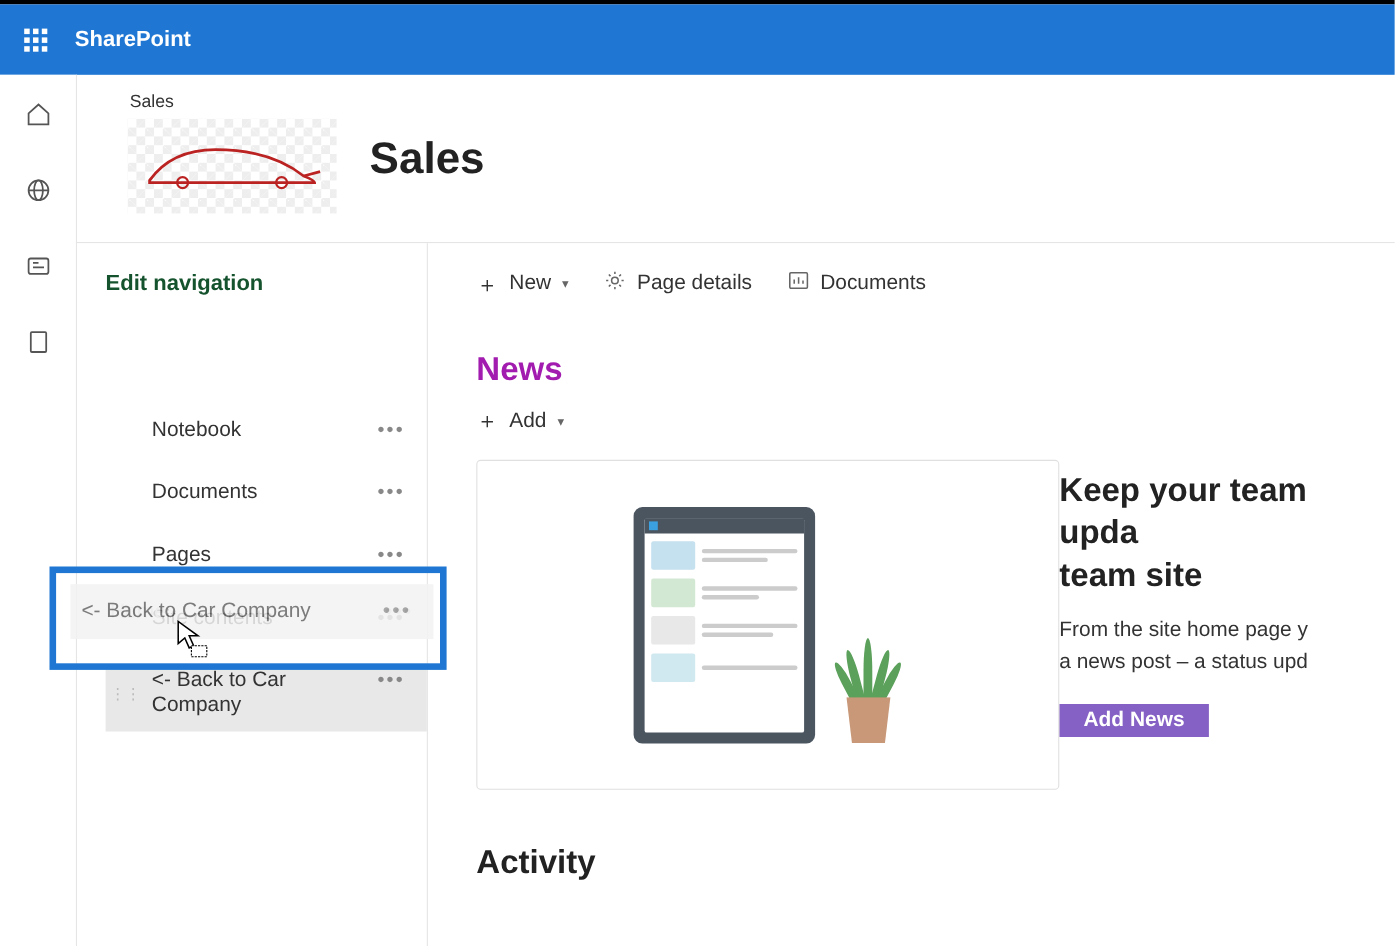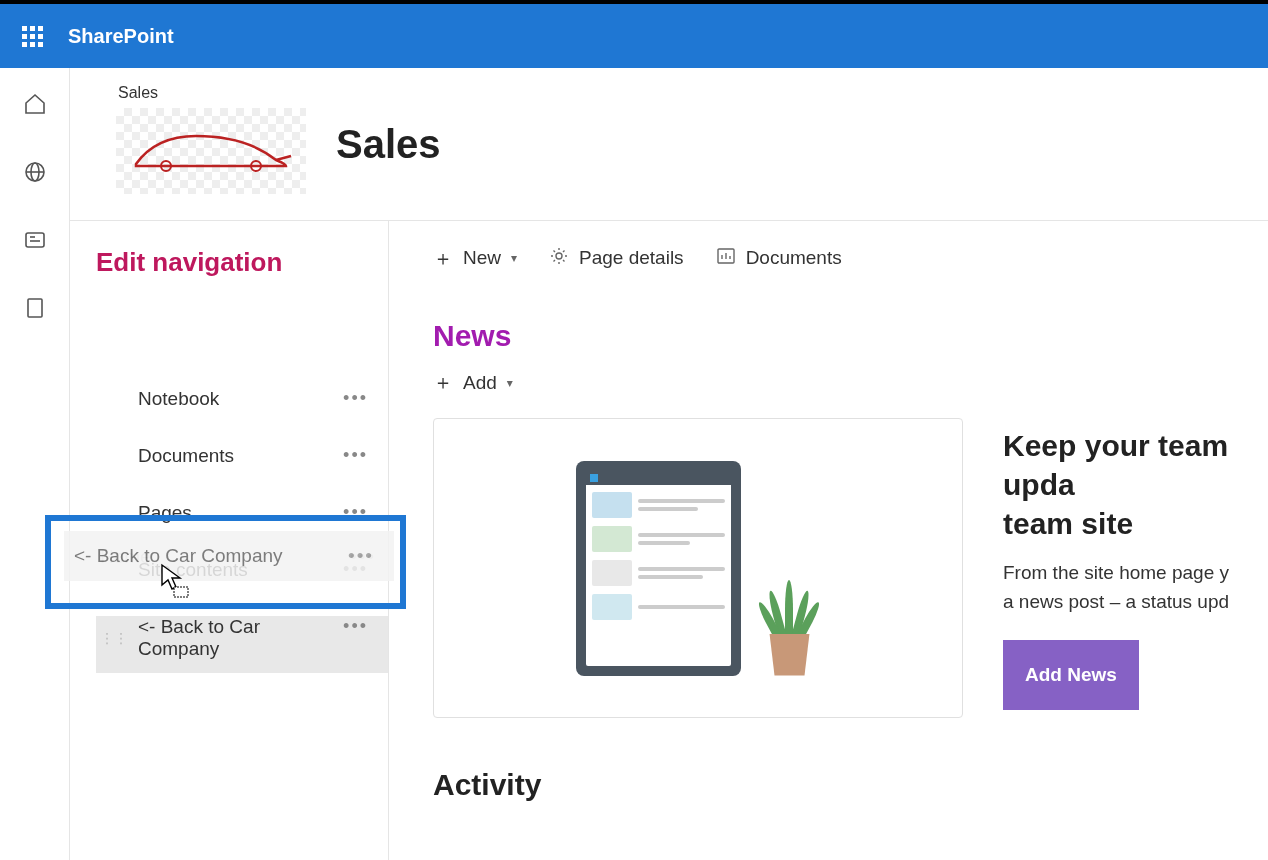--- a/index.html
+++ b/index.html
@@ -76,21 +76,21 @@
     .site-title { font-size: 40px; font-weight: 600; color: #222; margin-top: 38px; }
     
     .body-row { display: flex; flex: 1; }
     
     .nav-panel {
       width: 319px;
       border-right: 1px solid #e5e5e5;
       padding: 26px 0 0 26px;
       position: relative;
     }
-    .nav-title { font-size: 26px; font-weight: 600; color: #be185d; margin-bottom: 14px; }
+    .nav-title { font-size: 20px; font-weight: 600; color: #14532d; margin-bottom: 14px; }
     
     .drag-zone {
       position: absolute;
       top: 294px; left: -25px;
       width: 361px; height: 94px;
       border: 6px solid #1F77D3;
       pointer-events: none;
       z-index: 10;
     }
     
@@ -152,21 +152,21 @@
       display: flex; align-items: center; gap: 10px;
       font-size: 19px; color: #333; cursor: pointer;
     }
     .plus-icon { color: #333; font-size: 20px; font-weight: 300; }
     .chev { color: #666; font-size: 12px; }
     
     .news-section { margin-top: 24px; }
     .section-title { font-size: 30px; font-weight: 600; color: #a21caf; margin-bottom: 16px; }
     .add-btn { display: flex; align-items: center; gap: 10px; font-size: 19px; color: #333; cursor: pointer; margin-bottom: 22px; }
     
-    .news-row { display: flex; gap: 40px; }
+    .news-row { display: flex; }
     .news-card {
       width: 530px; height: 300px;
       border: 1px solid #e0e0e0;
       border-radius: 4px;
       display: flex; align-items: center; justify-content: center;
       background: #fff;
     }
     .illus { display: flex; align-items: flex-end; gap: 18px; }
     .tablet {
       width: 165px; height: 215px;
@@ -192,21 +192,21 @@
     .leaves { position: absolute; bottom: 36px; left: 0; width: 62px; height: 70px; }
     .leaf { position: absolute; width: 8px; background: #5ba05b; border-radius: 50% 50% 0 0; }
     .shadow-ellipse { width: 360px; height: 60px; background: #f0f0f0; border-radius: 50%; position: absolute; bottom: 40px; z-index: -1; }
     
     .news-side { flex: 1; padding-top: 8px; }
     .news-heading { font-size: 30px; font-weight: 600; color: #222; line-height: 1.3; margin-bottom: 16px; }
     .news-desc { font-size: 19px; color: #333; line-height: 1.5; margin-bottom: 24px; }
     .add-news-btn {
       background: #8661C5;
       color: #fff;
-      padding: 24px 22px;
+      padding: 4px 22px;
       font-size: 19px;
       font-weight: 600;
       border: none;
       cursor: pointer;
     }
     
     .activity-title { font-size: 30px; font-weight: 600; color: #222; margin-top: 50px; }
   </style>
 </head>
 <body>

